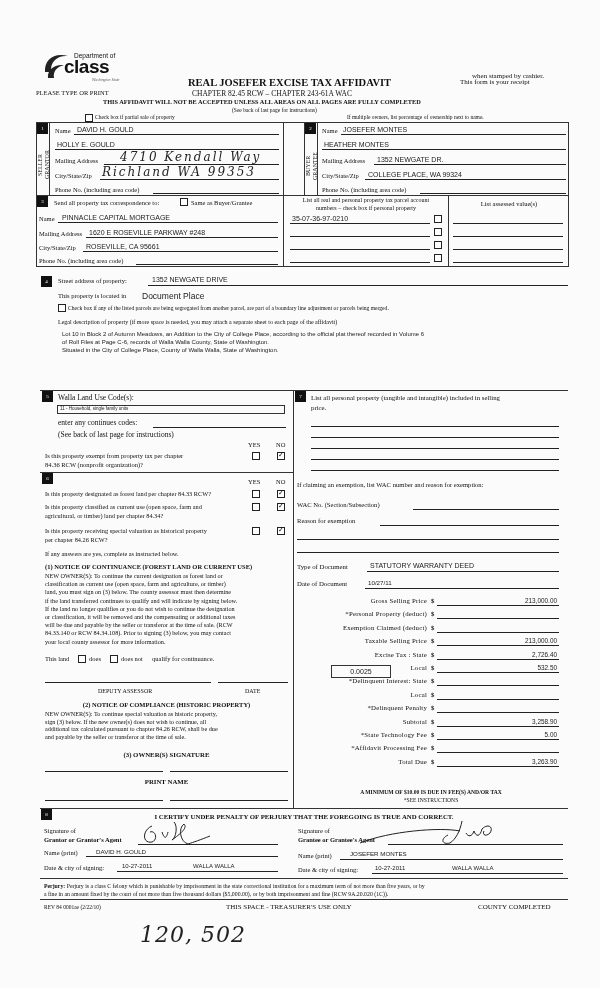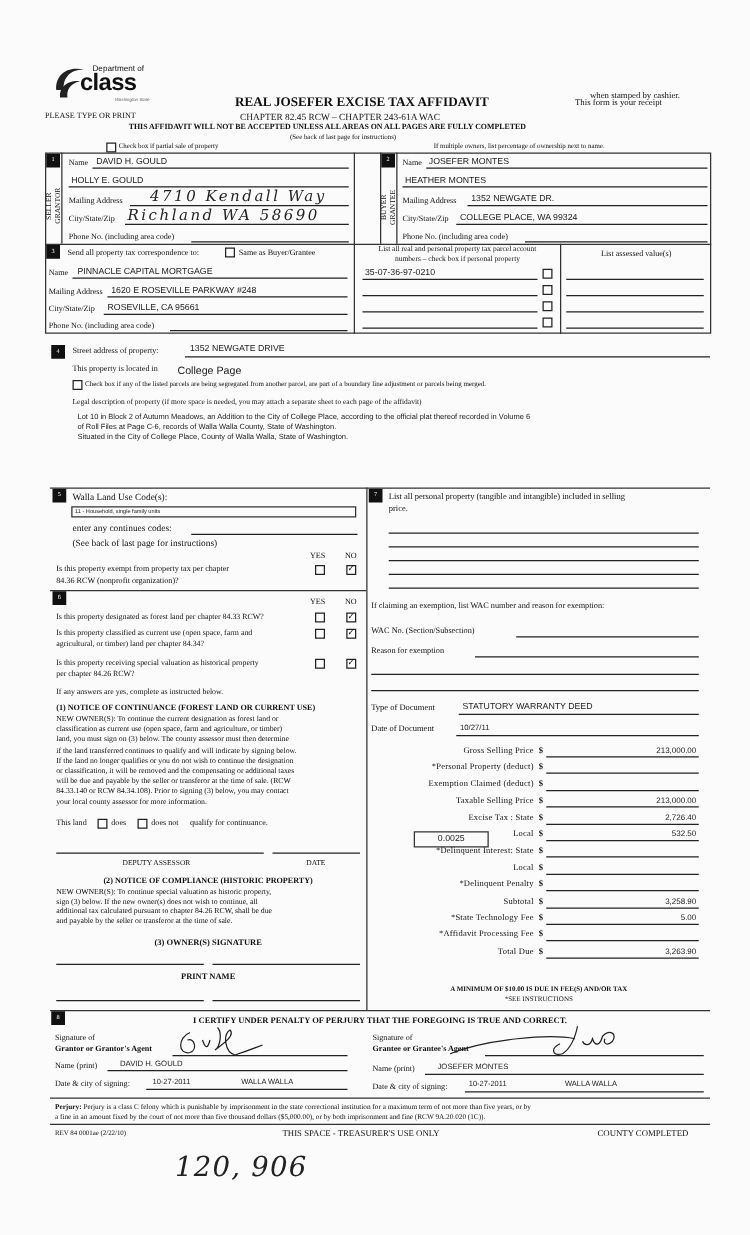--- a/index.html
+++ b/index.html
@@ -58,21 +58,21 @@
 <span class="abs lbl" style="left:55px; top:127px;">Name</span>
 <div class="abs line" style="left:74px; top:134px; width:205px;"></div>
 <span class="abs filled" style="left:77px; top:126px;">DAVID H. GOULD</span>
 <div class="abs line" style="left:55px; top:149px; width:224px;"></div>
 <span class="abs filled" style="left:57px; top:141px;">HOLLY E. GOULD</span>
 <span class="abs lbl" style="left:55px; top:157px;">Mailing Address</span>
 <div class="abs line" style="left:104px; top:164px; width:175px;"></div>
 <span class="abs hand" style="left:108px; top:150px; font-size:12px;margin-left:12px;">4710 Kendall Way</span>
 <span class="abs lbl" style="left:55px; top:172px;">City/State/Zip</span>
 <div class="abs line" style="left:100px; top:179px; width:179px;"></div>
-<span class="abs hand" style="left:102px; top:165px; font-size:12px;">Richland WA 58690</span>
+<span class="abs hand" style="left:102px; top:165px; font-size:12px;">Richland WA 99353</span>
 <span class="abs lbl" style="left:55px; top:186px;">Phone No. (including area code)</span>
 <div class="abs line" style="left:153px; top:193px; width:126px;"></div>
 
 <div class="num-badge" style="left:305px; top:123px;">2</div>
 <div class="vline" style="left:304px; top:122px; height:73px;"></div>
 <div class="vline" style="left:317px; top:122px; height:73px;"></div>
 <div class="vert" style="left:305px; top:140px; width:12px; height:52px;">
   <span>BUYER</span><br><span>GRANTEE</span>
 </div>
 <span class="abs lbl" style="left:322px; top:127px;">Name</span>
@@ -124,21 +124,21 @@
 
 <div class="abs line" style="left:290px; top:262px; width:140px;"></div>
 <div class="cb" style="left:434px; top:254px;"></div>
 <div class="abs line" style="left:453px; top:262px; width:110px;"></div>
 
 <div class="num-badge" style="left:41px; top:276px;">4</div>
 <span class="abs lbl" style="left:58px; top:277px;">Street address of property:</span>
 <div class="abs line" style="left:148px; top:285px; width:420px;"></div>
 <span class="abs filled" style="left:152px; top:276px;">1352 NEWGATE DRIVE</span>
 <span class="abs lbl" style="left:58px; top:292px;">This property is located in</span>
-<span class="abs filled" style="left:142px; top:291px; font-size:8.5px;">College Page</span>
+<span class="abs filled" style="left:142px; top:291px; font-size:8.5px;">Document Place</span>
 <div class="cb" style="left:58px; top:304px;"></div>
 <span class="abs lbl" style="left:68px; top:305px; font-size:5.6px;">Check box if any of the listed parcels are being segregated from another parcel, are part of a boundary line adjustment or parcels being merged.</span>
 <span class="abs lbl" style="left:58px; top:319px; font-size:6px;">Legal description of property (if more space is needed, you may attach a separate sheet to each page of the affidavit)</span>
 <span class="abs filled" style="left:62px; top:331px; font-size:6px; white-space:nowrap;">Lot 10 in Block 2 of Autumn Meadows, an Addition to the City of College Place, according to the official plat thereof recorded in Volume 6</span>
 <span class="abs filled" style="left:62px; top:339px; font-size:6px; white-space:nowrap;">of Roll Files at Page C-6, records of Walla Walla County, State of Washington.</span>
 <span class="abs filled" style="left:62px; top:347px; font-size:6px; white-space:nowrap;">Situated in the City of College Place, County of Walla Walla, State of Washington.</span>
 
 <div class="hline" style="left:40px; top:390px; width:528px; border-top-width:1.5px;"></div>
 <div class="vline" style="left:293px; top:390px; height:418px;"></div>
 <div class="hline" style="left:40px; top:472px; width:253px;"></div>
@@ -337,13 +337,13 @@
 <div class="hline" style="left:40px; top:878px; width:528px;"></div>
 
 <div class="abs" style="left:44px; top:882px; width:524px; font-size:5.8px; line-height:8px;">
   <div style="white-space:nowrap;"><span class="bold">Perjury:</span> <span>Perjury is a class C felony which is punishable by imprisonment in the state correctional institution for a maximum term of not more than five years, or by</span></div>
   <div style="white-space:nowrap;">a fine in an amount fixed by the court of not more than five thousand dollars ($5,000.00), or by both imprisonment and fine (RCW 9A.20.020 (1C)).</div>
 </div>
 <div class="hline" style="left:40px; top:899px; width:528px; border-top-width:1.5px;"></div>
 <span class="abs lbl" style="left:44px; top:904px; font-size:5.5px;">REV 84 0001ae (2/22/10)</span>
 <span class="abs lbl" style="left:226px; top:903px; font-size:7px;">THIS SPACE - TREASURER'S USE ONLY</span>
 <span class="abs lbl" style="left:478px; top:903px; font-size:7px;">COUNTY COMPLETED</span>
-<span class="abs hand" style="left:140px; top:922px; font-size:22px; letter-spacing:1px;">120, 906</span>
+<span class="abs hand" style="left:140px; top:922px; font-size:22px; letter-spacing:1px;">120, 502</span>
 
 </body></html>

